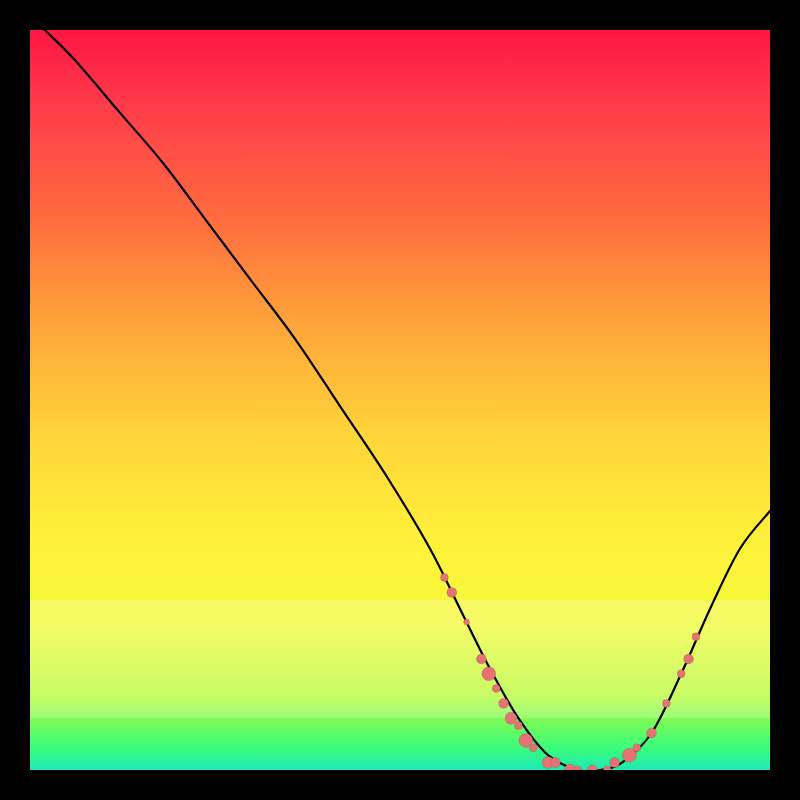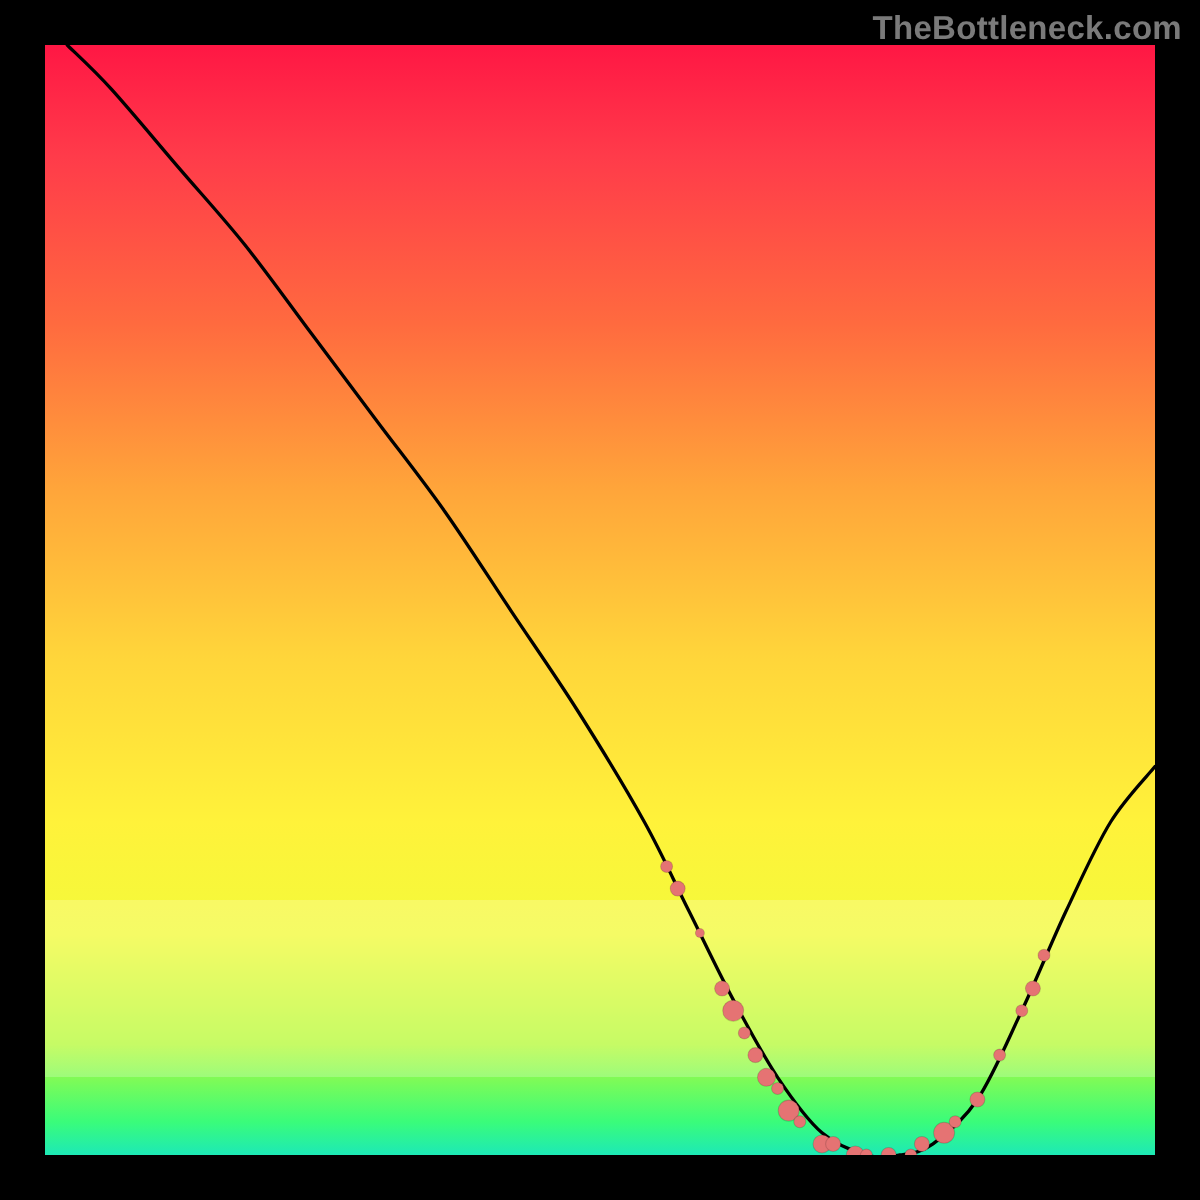--- a/index.html
+++ b/index.html
@@ -67,21 +67,20 @@
   }
   .points circle {
     fill: #e57373;
     stroke: rgba(0,0,0,0.15);
     stroke-width: 0.7;
   }
 </style>
 </head>
 <body>
 <div class="container">
-  <div class="watermark">TheBottleneck.com</div>
   <div class="plot-area">
     <div class="gradient-bg"></div>
     <div class="pale-band"></div>
     <svg class="curve" viewBox="0 0 740 740" preserveAspectRatio="none">
       <g>
         <path id="curve-path" d="M 14.8 0.0 C 19.7 4.9, 32.1 16.0, 44.4 29.6 C 56.7 43.2, 74.0 64.1, 88.8 81.4 C 103.6 98.7, 118.4 114.7, 133.2 133.2 C 148.0 151.7, 162.8 172.7, 177.6 192.4 C 192.4 212.1, 207.2 231.9, 222.0 251.6 C 236.8 271.3, 251.6 289.8, 266.4 310.8 C 281.2 331.8, 296.0 355.2, 310.8 377.4 C 325.6 399.6, 340.4 420.6, 355.2 444.0 C 370.0 467.4, 387.3 495.8, 399.6 518.0 C 411.9 540.2, 419.3 557.5, 429.2 577.2 C 439.1 596.9, 448.9 617.9, 458.8 636.4 C 468.7 654.9, 478.5 673.4, 488.4 688.2 C 498.3 703.0, 508.1 716.6, 518.0 725.2 C 527.9 733.8, 539.0 737.5, 547.6 740.0 C 556.2 742.5, 562.4 741.2, 569.8 740.0 C 577.2 738.8, 583.4 738.8, 592.0 732.6 C 600.6 726.4, 611.7 717.8, 621.6 703.0 C 631.5 688.2, 641.3 664.8, 651.2 643.8 C 661.1 622.8, 670.9 598.2, 680.8 577.2 C 690.7 556.2, 700.5 534.0, 710.4 518.0 C 720.3 502.0, 735.1 487.2, 740.0 481.0"></path>
       </g>
       <g class="points" id="scatter-points">
           <circle cx="414.4" cy="547.6" r="4"></circle>
           <circle cx="421.8" cy="562.4" r="5"></circle>

